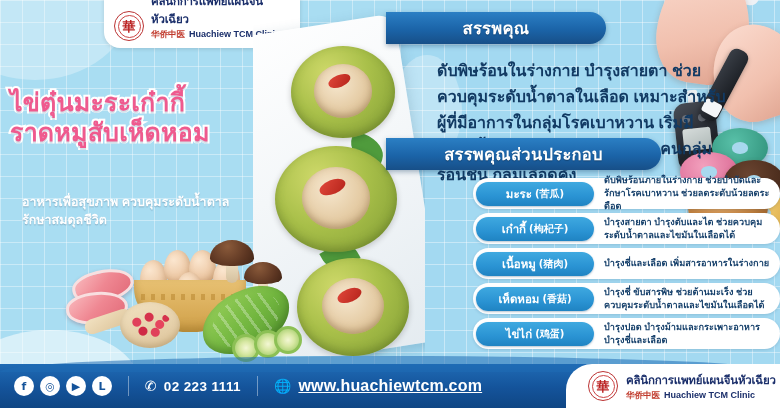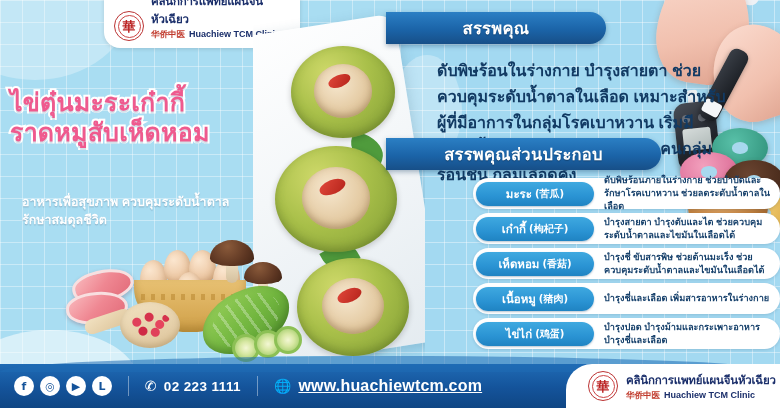--- a/index.html
+++ b/index.html
@@ -484,45 +484,45 @@
     <span>สรรพคุณส่วนประกอบ</span>
   </div>
 
   <div class="rows">
     <div class="row">
       <div class="row-bg"></div>
       <div class="row-name">
         <span>มะระ</span>
         <span class="cn">(苦瓜)</span>
       </div>
-      <div class="row-desc">ดับพิษร้อนภายในร่างกาย ช่วยบำบัดและรักษาโรคเบาหวาน ช่วยลดระดับน้ำตาลในเลือด</div>
+      <div class="row-desc">ดับพิษร้อนภายในร่างกาย ช่วยบำบัดและรักษาโรคเบาหวาน ช่วยลดระดับน้วยลดระดือด</div>
     </div>
     <div class="row">
       <div class="row-bg"></div>
       <div class="row-name">
         <span>เก๋ากี้</span>
         <span class="cn">(枸杞子)</span>
       </div>
       <div class="row-desc">บำรุงสายตา บำรุงตับและไต ช่วยควบคุมระดับน้ำตาลและไขมันในเลือดได้</div>
     </div>
     <div class="row">
       <div class="row-bg"></div>
       <div class="row-name">
-        <span>เห็ดหอม</span>
-        <span class="cn">(香菇)</span>
-      </div>
-      <div class="row-desc">บำรุงชี่ ขับสารพิษ ช่วยต้านมะเร็ง ช่วยควบคุมระดับน้ำตาลและไขมันในเลือดได้</div>
+        <span>เนื้อหมู</span>
+        <span class="cn">(猪肉)</span>
+      </div>
+      <div class="row-desc">บำรุงชี่และเลือด เพิ่มสารอาหารในร่างกาย</div>
     </div>
     <div class="row">
       <div class="row-bg"></div>
       <div class="row-name">
-        <span>เนื้อหมู</span>
-        <span class="cn">(猪肉)</span>
-      </div>
-      <div class="row-desc">บำรุงชี่และเลือด เพิ่มสารอาหารในร่างกาย</div>
+        <span>เห็ดหอม</span>
+        <span class="cn">(香菇)</span>
+      </div>
+      <div class="row-desc">บำรุงชี่ ขับสารพิษ ช่วยต้านมะเร็ง ช่วยควบคุมระดับน้ำตาลและไขมันในเลือดได้</div>
     </div>
     <div class="row">
       <div class="row-bg"></div>
       <div class="row-name">
         <span>ไข่ไก่</span>
         <span class="cn">(鸡蛋)</span>
       </div>
       <div class="row-desc">บำรุงปอด บำรุงม้ามและกระเพาะอาหาร บำรุงชี่และเลือด</div>
     </div>
   </div>

